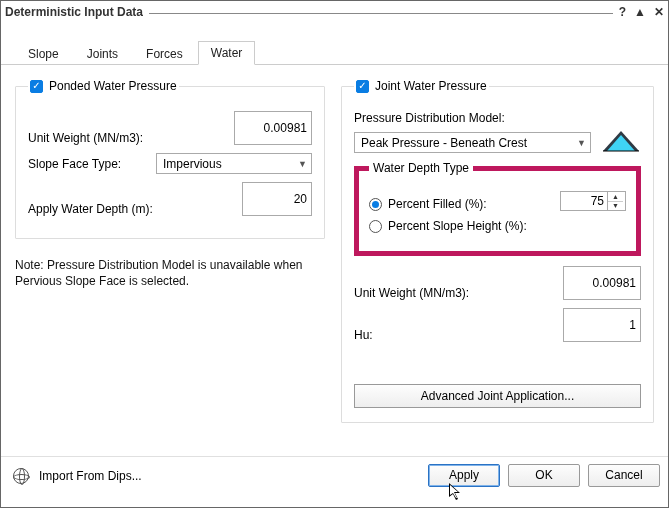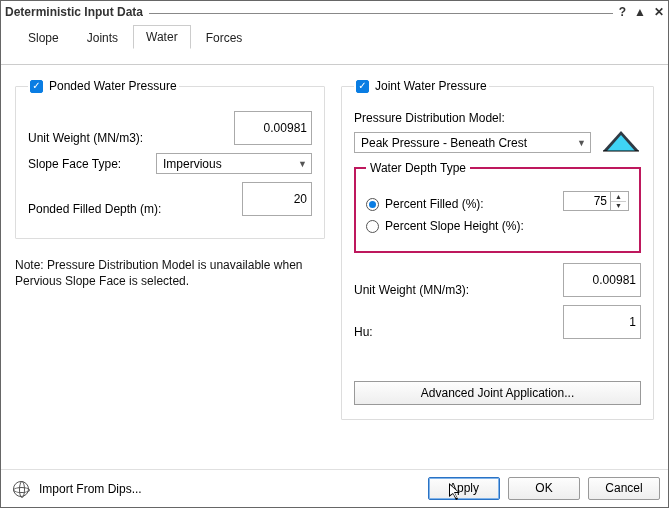--- a/index.html
+++ b/index.html
@@ -27,21 +27,21 @@
     flex: 1;
     border-top: 1px solid #888;
     height: 0;
     margin-top: 2px;
   }
   .titlebar .ctrls { display: flex; align-items: center; gap: 8px; padding-left: 6px; font-weight: bold; }
   .titlebar .ctrls span { cursor: default; }
   .tabs {
     display: flex;
     align-items: flex-end;
-    padding: 12px 14px 16px 14px;
+    padding: 12px 14px 0 14px;
     border-bottom: 1px solid #ccc;
     height: 42px;
     gap: 2px;
   }
   .tab {
     padding: 4px 12px 4px 12px;
     border: 1px solid transparent;
     border-bottom: none;
     position: relative;
     top: 1px;
@@ -67,21 +67,21 @@
     position: relative;
   }
   fieldset.group > legend {
     display: flex;
     align-items: center;
     gap: 6px;
     padding: 0 2px;
     font-size: 12px;
   }
   fieldset.inner {
-    border: 2px solid #be185d;
+    border: 5px solid #be185d;
     padding: 8px 10px 10px 10px;
     margin: 6px 0 10px 0;
   }
   fieldset.inner > legend { padding: 0 4px; }
   .row {
     display: flex;
     align-items: flex-end;
     justify-content: space-between;
     margin: 8px 0;
     gap: 10px;
@@ -169,21 +169,21 @@
     width: 100%;
     height: 24px;
     border: 1px solid #999;
     background: linear-gradient(#fdfdfd,#eee);
     text-align: center;
     line-height: 22px;
     margin-top: 42px;
   }
   .footer {
     position: absolute;
-    left: 0; right: 0; bottom: 0;
+    left: 0; right: 0; bottom: 13px;
     height: 38px;
     border-top: 1px solid #e0e0e0;
     display: flex;
     align-items: center;
     padding: 0 8px;
     gap: 8px;
   }
   .footer .import-btn {
     display: flex;
     align-items: center;
@@ -248,22 +248,22 @@
   <div class="ctrls">
     <span>?</span>
     <span>▲</span>
     <span>✕</span>
   </div>
 </div>
 
 <div class="tabs">
   <div class="tab">Slope</div>
   <div class="tab">Joints</div>
+  <div class="tab">Forces</div>
   <div class="tab active">Water</div>
-  <div class="tab">Forces</div>
 </div>
 
 <div class="content">
   <div class="left-col">
     <fieldset class="group">
       <legend>
         <span class="chk">✓</span>
         <span>Ponded Water Pressure</span>
       </legend>
       <div class="row">
@@ -271,21 +271,21 @@
         <input class="txt wide" value="0.00981" style="">
       </div>
       <div class="row select-row">
         <span class="lbl">Slope Face Type:</span>
         <div class="select">
           <span>Impervious</span>
           <span class="chev">▼</span>
         </div>
       </div>
       <div class="row">
-        <span class="lbl">Ponded Filled Depth (m):</span>
+        <span class="lbl">Apply Water Depth (m):</span>
         <input class="txt" value="20" style="">
       </div>
     </fieldset>
 
     <div class="note">Note: Pressure Distribution Model is unavailable when Pervious Slope Face is selected.</div>
   </div>
 
   <div class="right-col">
     <fieldset class="group" style="min-height:316px">
       <legend>

